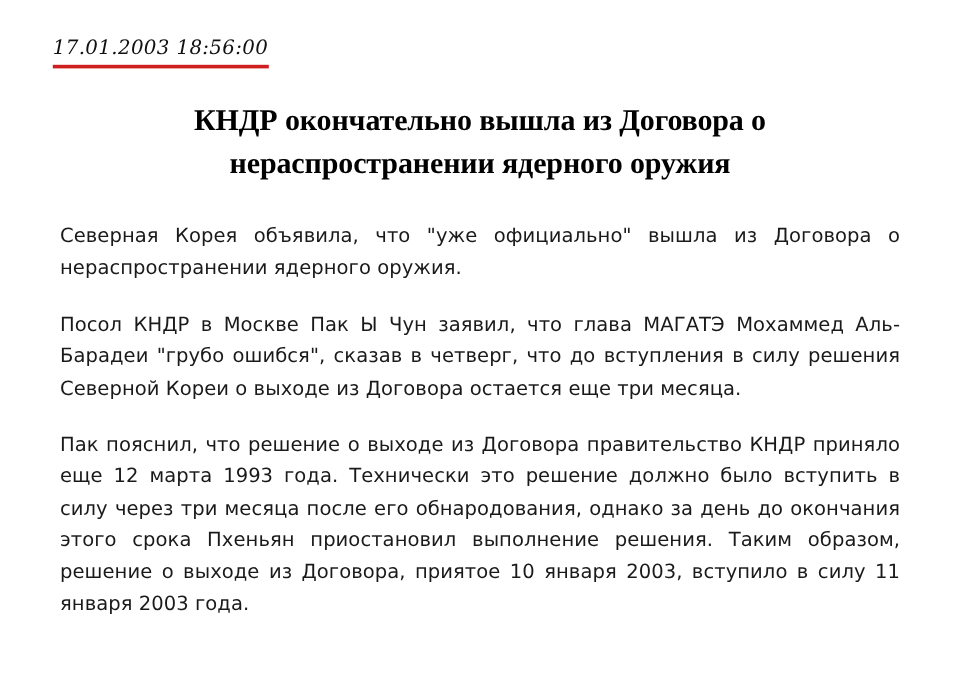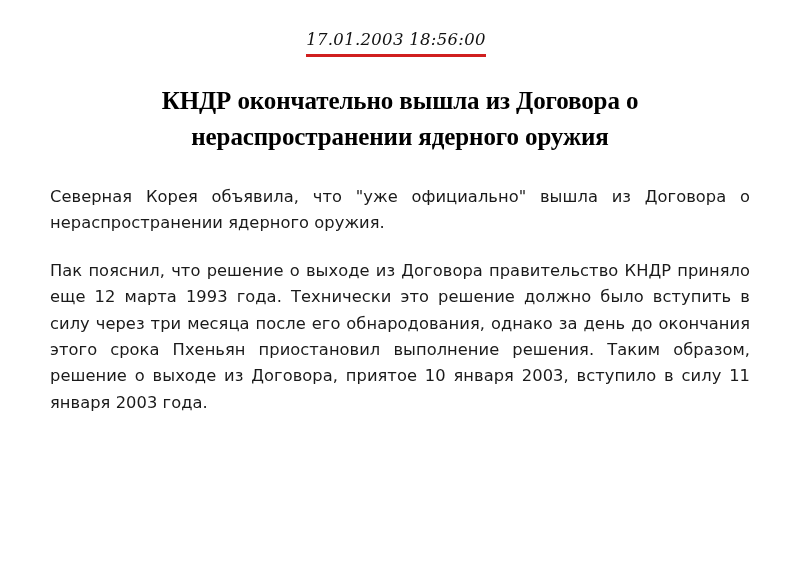--- a/index.html
+++ b/index.html
@@ -16,21 +16,21 @@
   }
   .page {
     position: relative;
     width: 800px;
     height: 562px;
     box-sizing: border-box;
     padding: 0 44px;
   }
   .timestamp-row {
     display: flex;
-    justify-content: center;
+    justify-content: flex-start;
     padding-top: 30px;
     padding-right: 8px;
   }
   .timestamp {
     font-family: "DejaVu Serif", serif;
     font-style: italic;
     font-size: 16.5px;
     letter-spacing: 0.3px;
     color: #111111;
     padding-bottom: 5px;
@@ -72,16 +72,17 @@
 <div class="page">
 
   <div class="timestamp-row">
     <div class="timestamp">17.01.2003 18:56:00</div>
   </div>
 
   <h1 class="headline">КНДР окончательно вышла из Договора о нераспространении ядерного оружия</h1>
 
   <div class="article">
     <p>Северная Корея объявила, что "уже официально" вышла из Договора о нераспространении ядерного оружия.</p>
+    <p>Посол КНДР в Москве Пак Ы Чун заявил, что глава МАГАТЭ Мохаммед Аль-Барадеи "грубо ошибся", сказав в четверг, что до вступления в силу решения Северной Кореи о выходе из Договора остается еще три месяца.</p>
     <p>Пак пояснил, что решение о выходе из Договора правительство КНДР приняло еще 12 марта 1993 года. Технически это решение должно было вступить в силу через три месяца после его обнародования, однако за день до окончания этого срока Пхеньян приостановил выполнение решения. Таким образом, решение о выходе из Договора, приятое 10 января 2003, вступило в силу 11 января 2003 года.</p>
   </div>
 
 </div>
 
 </body></html>

